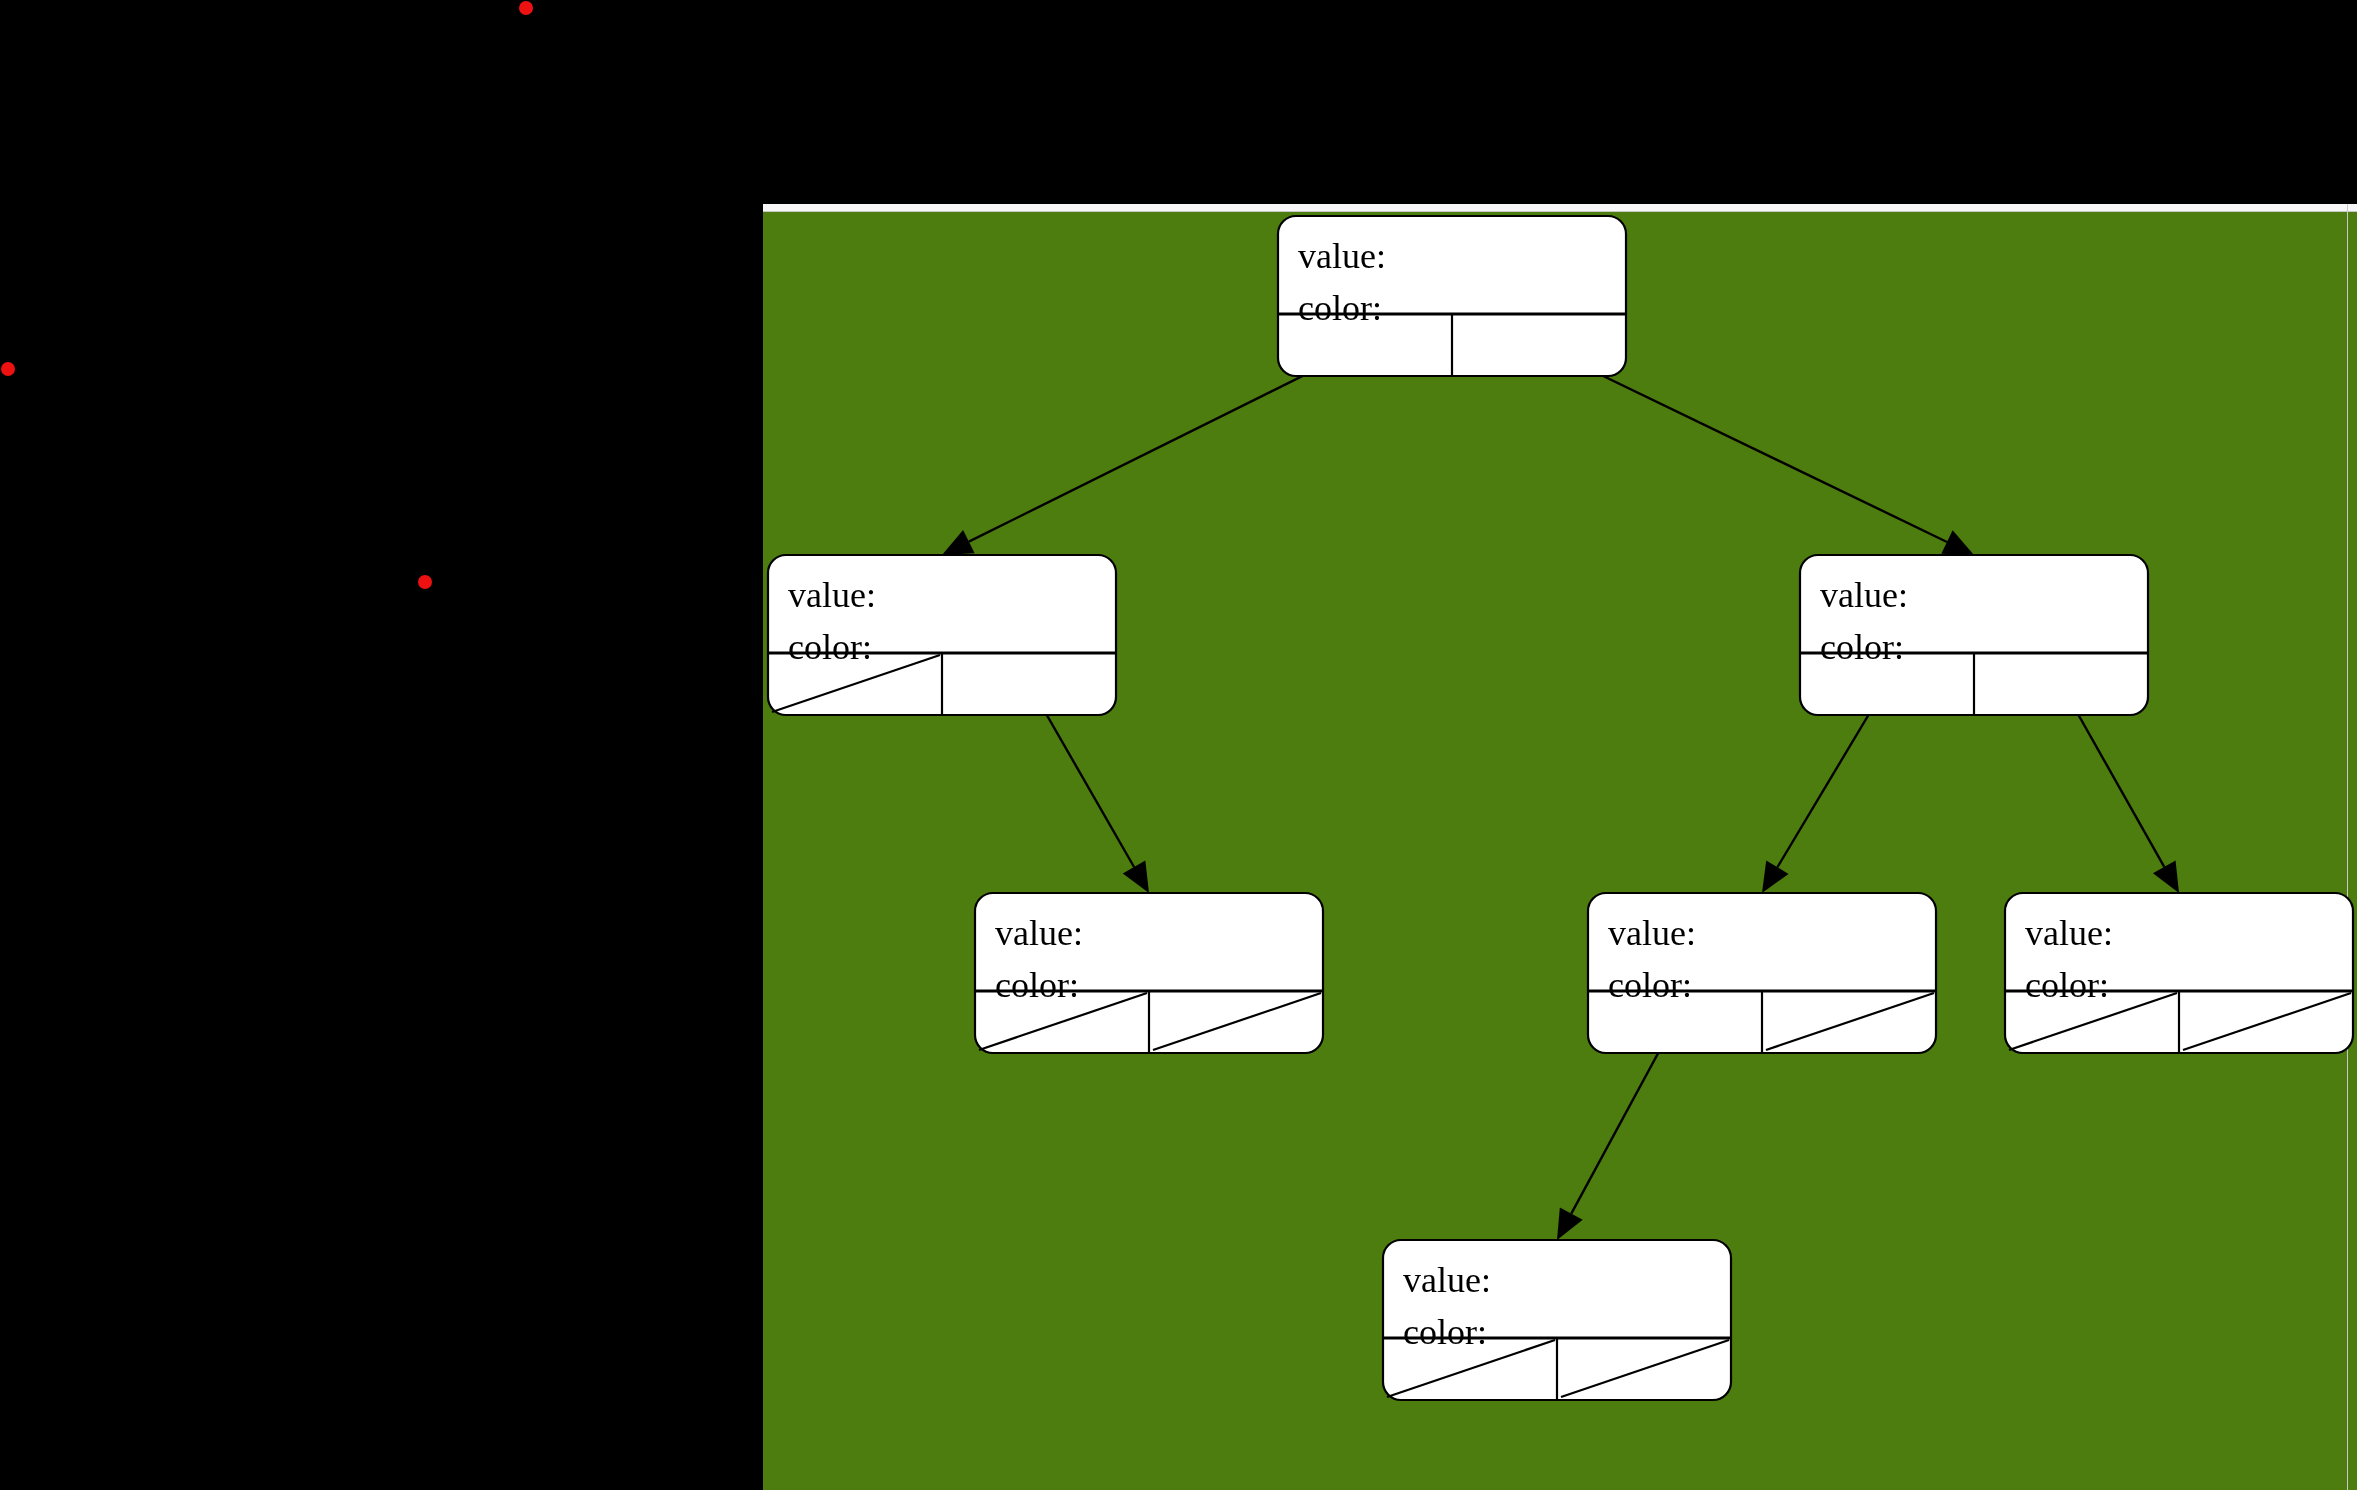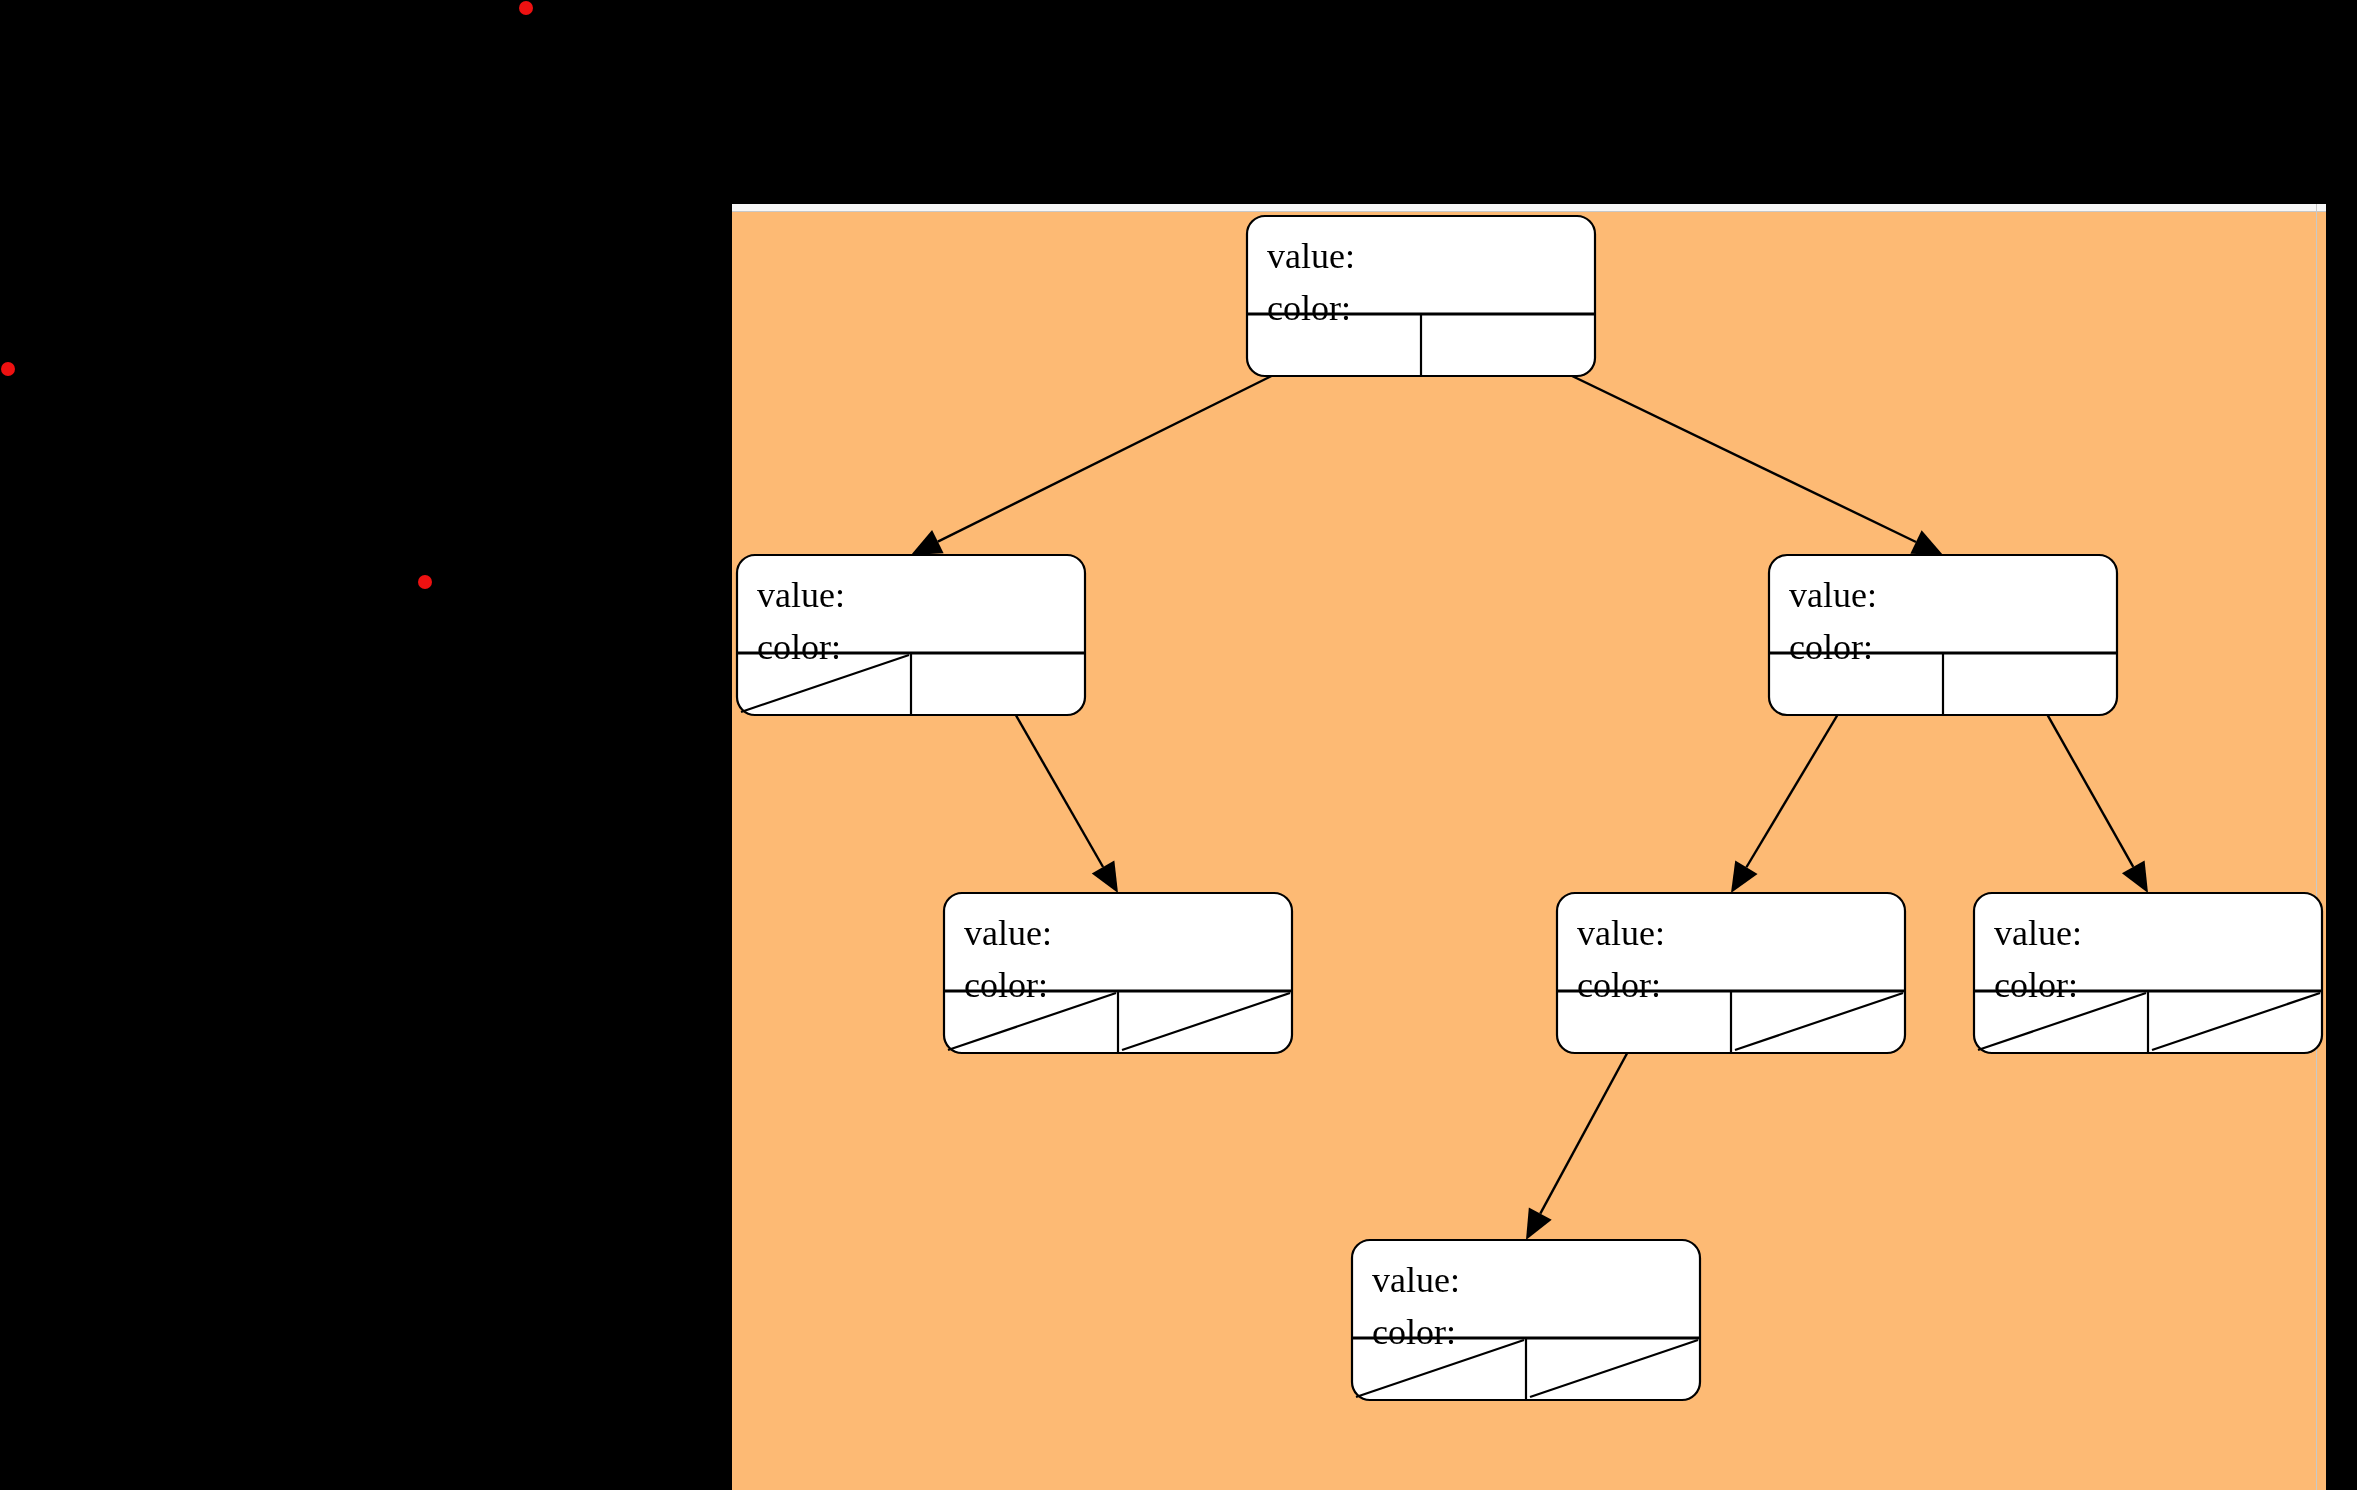--- a/index.html
+++ b/index.html
@@ -20,21 +20,21 @@
 </style>
 </head>
 <body>
 
 <div id="stage" style="width: 2357px; height: 1490px; background: rgb(0, 0, 0);">
 
   <div class="reddot" style="left: 519px; top: 1px; width: 14px; height: 14px; background: rgb(238, 17, 17);"></div>
   <div class="reddot" style="left: 1px; top: 362px; width: 14px; height: 14px; background: rgb(238, 17, 17);"></div>
   <div class="reddot" style="left: 418px; top: 575px; width: 14px; height: 14px; background: rgb(238, 17, 17);"></div>
 
-  <div id="panel" style="left: 732px; top: 204px; width: 1594px; height: 1286px; background: #fdba74;">
+  <div id="panel" style="left: 763px; top: 204px; width: 1594px; height: 1286px; background: #4d7c0f;">
     <div id="panel-topstrip" style="height: 7px; background: rgb(247, 247, 247);"></div>
     <div id="panel-topline" style="top: 7px; background: rgb(200, 200, 200);"></div>
     <div id="panel-rightline" style="left: 1584px; background: rgb(200, 200, 200);"></div>
     <svg id="tree" xmlns="http://www.w3.org/2000/svg" width="1594" height="1286">
         <g>
           <g>
             <line x1="602" y1="141" x2="205.87082209124927" y2="337.6598755575358" class="edge"></line>
             <polygon points="179,351 200.0901014995148,326.0158526513278 211.65154268298375,349.30389846374385" class="arrowhead"></polygon>
           </g>
           <g>

